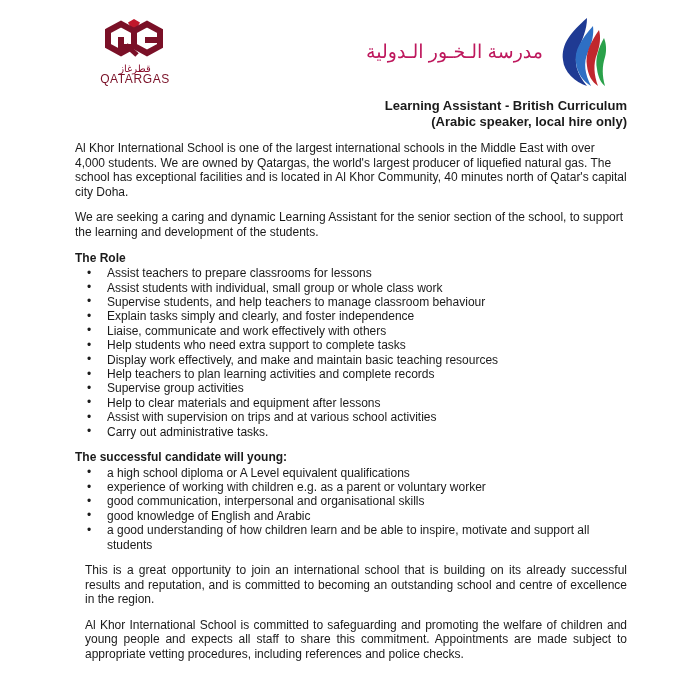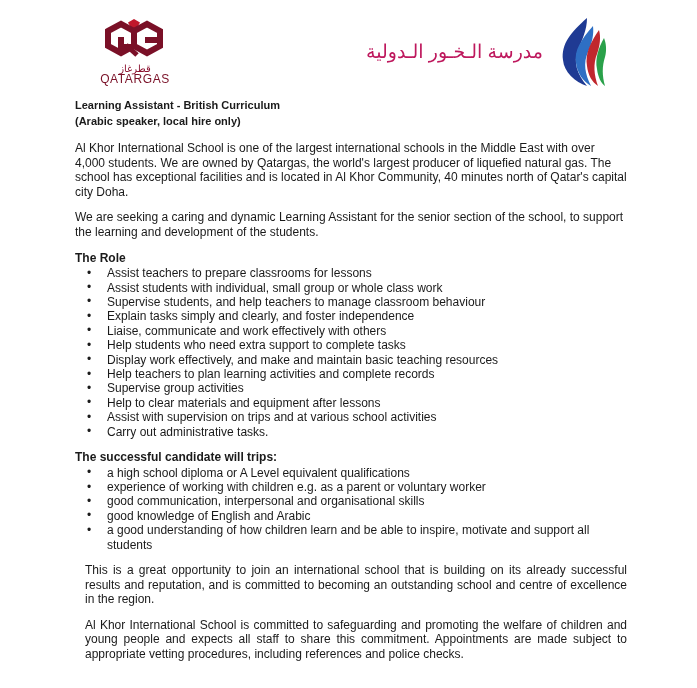--- a/index.html
+++ b/index.html
@@ -68,23 +68,23 @@
     white-space: nowrap;
   }
   .flame-logo { flex: 0 0 52px; width: 52px; }
 
   
   .sheet {
     padding: 0 70px 0 75px;
     box-sizing: border-box;
   }
   .job-title {
-    text-align: left;
+    text-align: right;
     font-weight: bold;
-    font-size: 11px;
+    font-size: 13px;
     line-height: 15.5px;
     margin: 12px 0 12px 0;
   }
   p.para {
     font-size: 12px;
     line-height: 14.6px;
     margin: 0 0 11px 0;
   }
   p.para.justify { text-align: justify; margin-left: 10px; }
 
@@ -162,21 +162,21 @@
     <li>Liaise, communicate and work effectively with others</li>
     <li>Help students who need extra support to complete tasks</li>
     <li>Display work effectively, and make and maintain basic teaching resources</li>
     <li>Help teachers to plan learning activities and complete records</li>
     <li>Supervise group activities</li>
     <li>Help to clear materials and equipment after lessons</li>
     <li>Assist with supervision on trips and at various school activities</li>
     <li>Carry out administrative tasks.</li>
   </ul>
 
-  <h2 class="section">The successful candidate will trips:</h2>
+  <h2 class="section">The successful candidate will young:</h2>
   <ul class="bullets">
     <li>a high school diploma or A Level equivalent qualifications</li>
     <li>experience of working with children e.g. as a parent or voluntary worker</li>
     <li>good communication, interpersonal and organisational skills</li>
     <li>good knowledge of English and Arabic</li>
     <li>a good understanding of how children learn and be able to inspire, motivate and support all students</li>
   </ul>
 
   <p class="para justify">This is a great opportunity to join an international school that is building on its already successful results and reputation, and is committed to becoming an outstanding school and centre of excellence in the region.</p>
   <p class="para justify">Al Khor International School is committed to safeguarding and promoting the welfare of children and young people and expects all staff to share this commitment. Appointments are made subject to appropriate vetting procedures, including references and police checks.</p>

